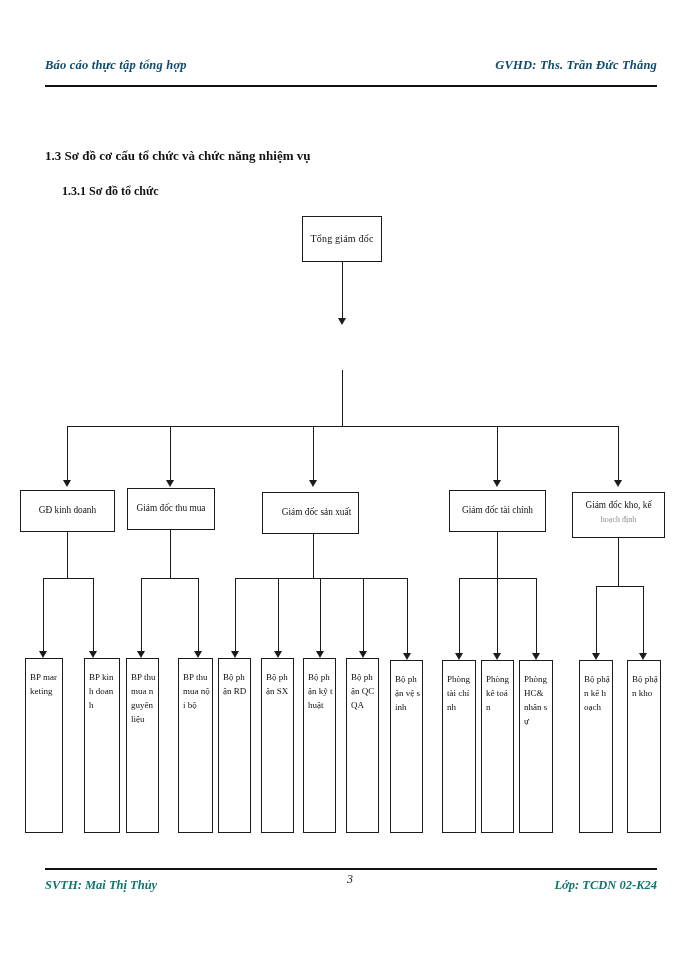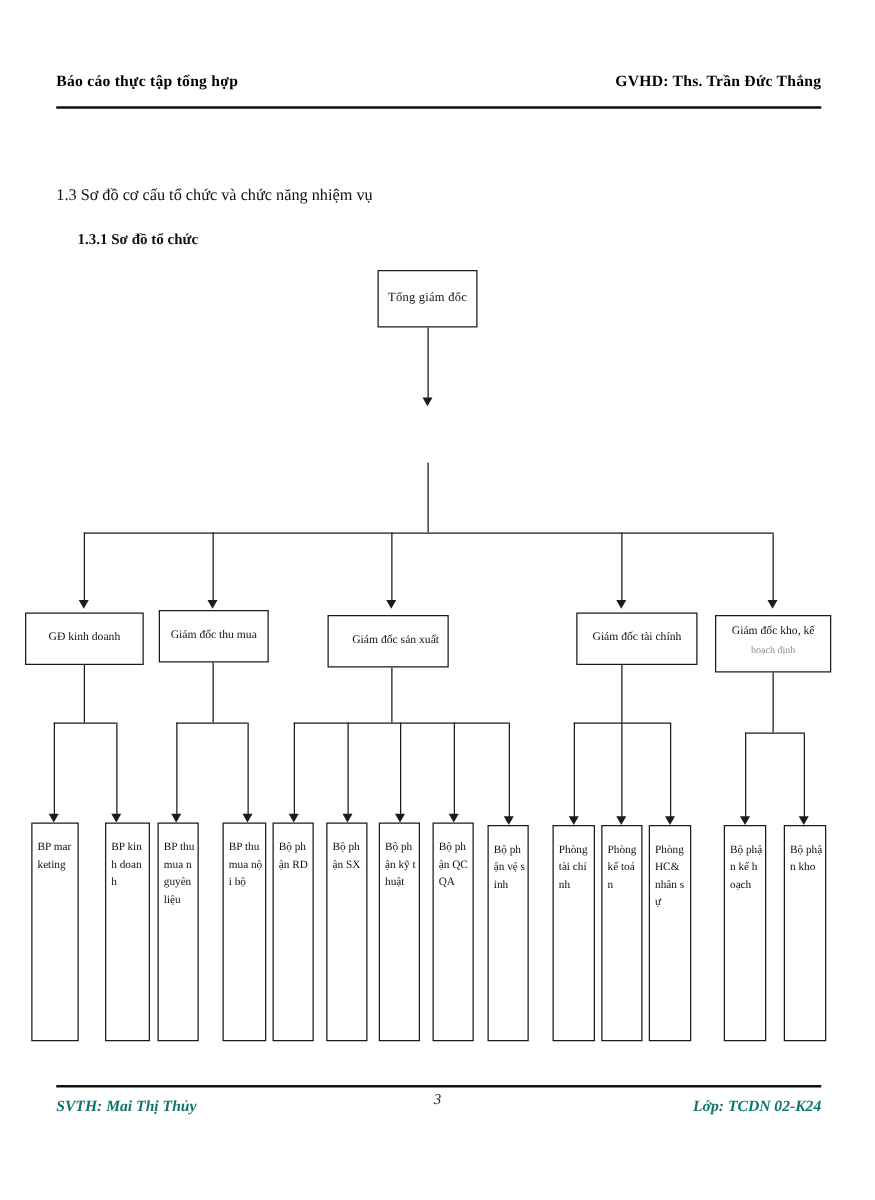--- a/index.html
+++ b/index.html
@@ -29,44 +29,45 @@
     position: absolute;
     left: 45px;
     top: 58px;
     width: 612px;
     height: 26px;
   }
   .doc-header .hdr-left,
   .doc-header .hdr-right {
     position: absolute;
     top: 0;
+    font-style: italic;
     font-weight: bold;
     font-size: 12.5px;
     letter-spacing: 0.2px;
     white-space: nowrap;
-    color: #000000;
+    color: #0c4a6e;
   }
   .doc-header .hdr-left { left: 0; }
   .doc-header .hdr-right { right: 0; }
   .header-rule {
     position: absolute;
     left: 45px;
     top: 85px;
     width: 612px;
     height: 0;
     border-top: 2.2px solid #111;
   }
 
   
   .heading-1 {
     position: absolute;
     left: 45px;
     top: 148px;
     font-size: 13px;
-    font-weight: normal;
+    font-weight: bold;
     white-space: nowrap;
     color: #111;
   }
   .heading-2 {
     position: absolute;
     left: 62px;
     top: 184px;
     font-size: 12px;
     font-weight: bold;
     white-space: nowrap;
@@ -241,21 +242,21 @@
     </div>
 
     <div class="node manager center-mid" style="left:127px; top:488px; width:88px; height:42px;">
       <span class="node-label">Giám đốc thu mua</span>
     </div>
 
     <div class="node manager center-mid" style="left:262px; top:492px; width:97px; height:42px;padding-left:12px;">
       <span class="node-label">Giám đốc sản xuất</span>
     </div>
 
-    <div class="node manager center-mid" style="left:449px; top:490px; width:97px; height:42px;margin-left:12px;">
+    <div class="node manager center-mid" style="left:449px; top:490px; width:97px; height:42px;">
       <span class="node-label">Giám đốc tài chính</span>
     </div>
 
     <div class="node manager" style="left:572px; top:492px; width:93px; height:46px; padding-top:7px;">
       <span class="node-label">
         <span>Giám đốc kho, kế</span>
         <span class="sub-label">hoạch định</span>
       </span>
     </div>
 

